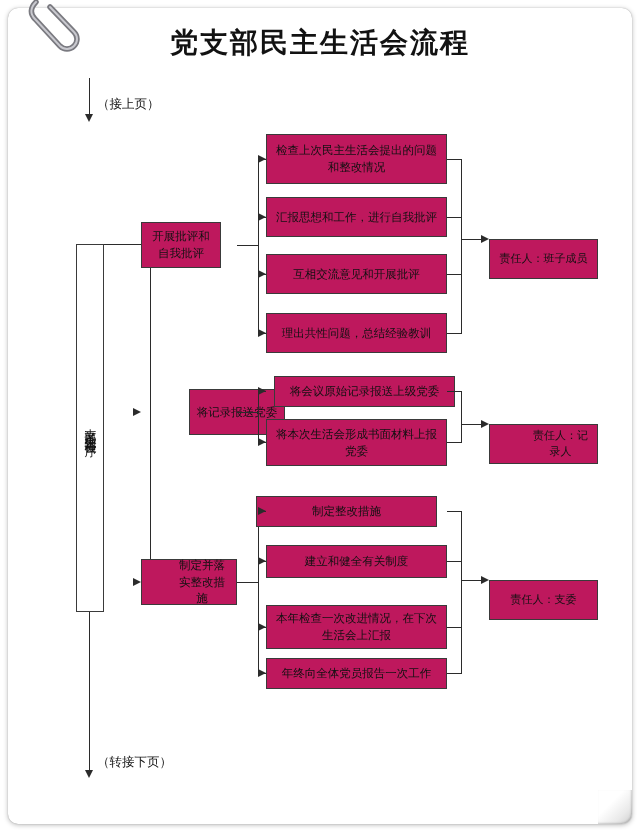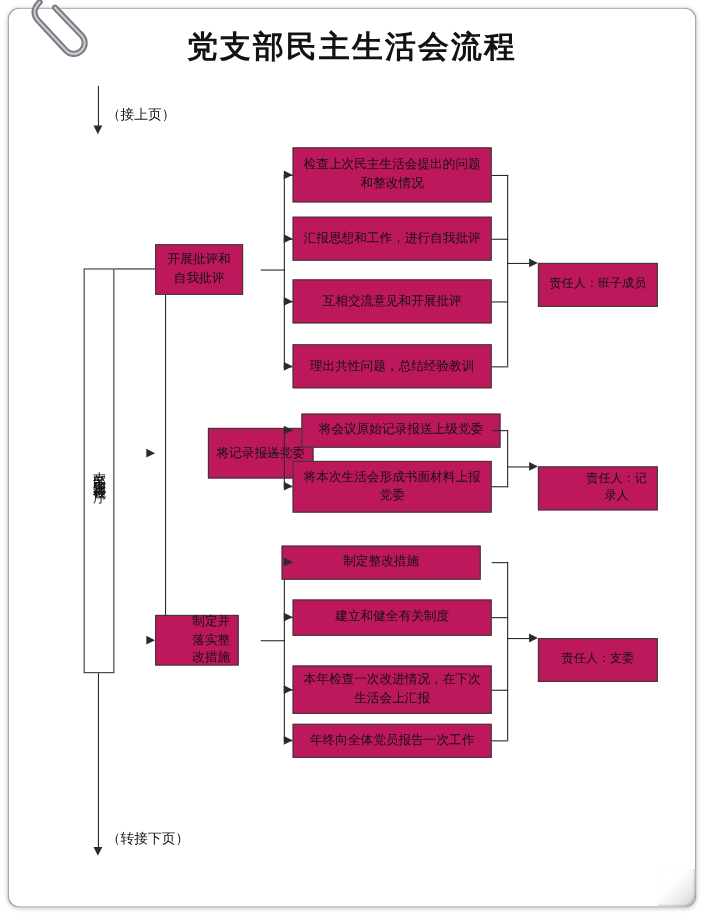--- a/index.html
+++ b/index.html
@@ -224,21 +224,21 @@
 <div class="hline" style="left:447px; top:442px; width:15px;"></div>
 <div class="hline" style="left:461px; top:424px; width:24px;"></div>
 <div class="arrow-r" style="left:481px; top:419.5px;"></div>
 
 <div class="node small" style="left:489px; top:404px; width:109px; height:40px;padding-left:40px;">
   <span>责任人：记录人</span>
 </div>
 
 <div class="arrow-r" style="left:133px; top:577.5px;"></div>
 
-<div class="node" style="left:141px; top:559px; width:76px; height:46px;padding-left:32px;">
+<div class="node" style="left:141px; top:559px; width:96px; height:46px;padding-left:32px;">
   <span>制定并落实整改措施</span>
 </div>
 
 <div class="hline" style="left:237px; top:582px; width:22px;"></div>
 <div class="vline" style="left:258px; top:511px; height:162px;"></div>
 
 <div class="node" style="left:256px; top:496px; width:181px; height:31px;">
   <span>制定整改措施</span>
 </div>
 <div class="hline" style="left:258px; top:511px; width:8px;"></div>

